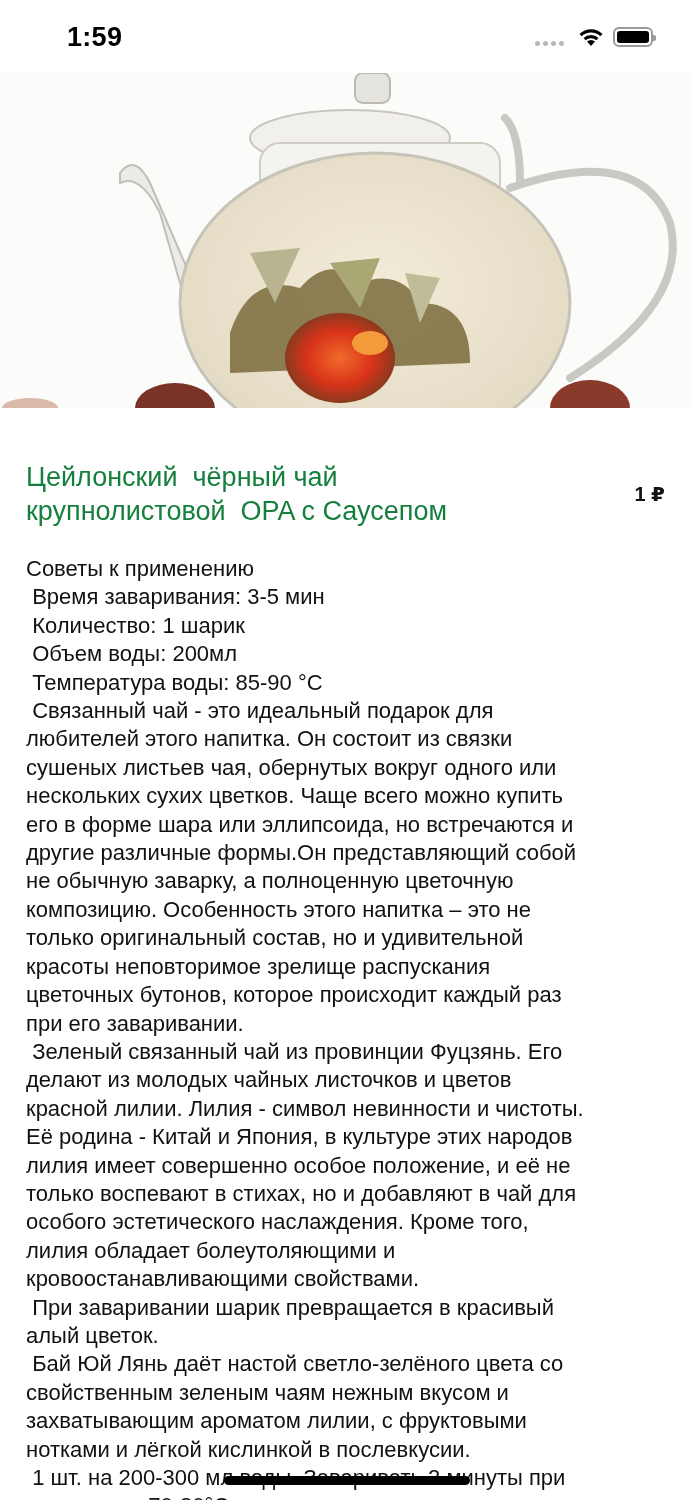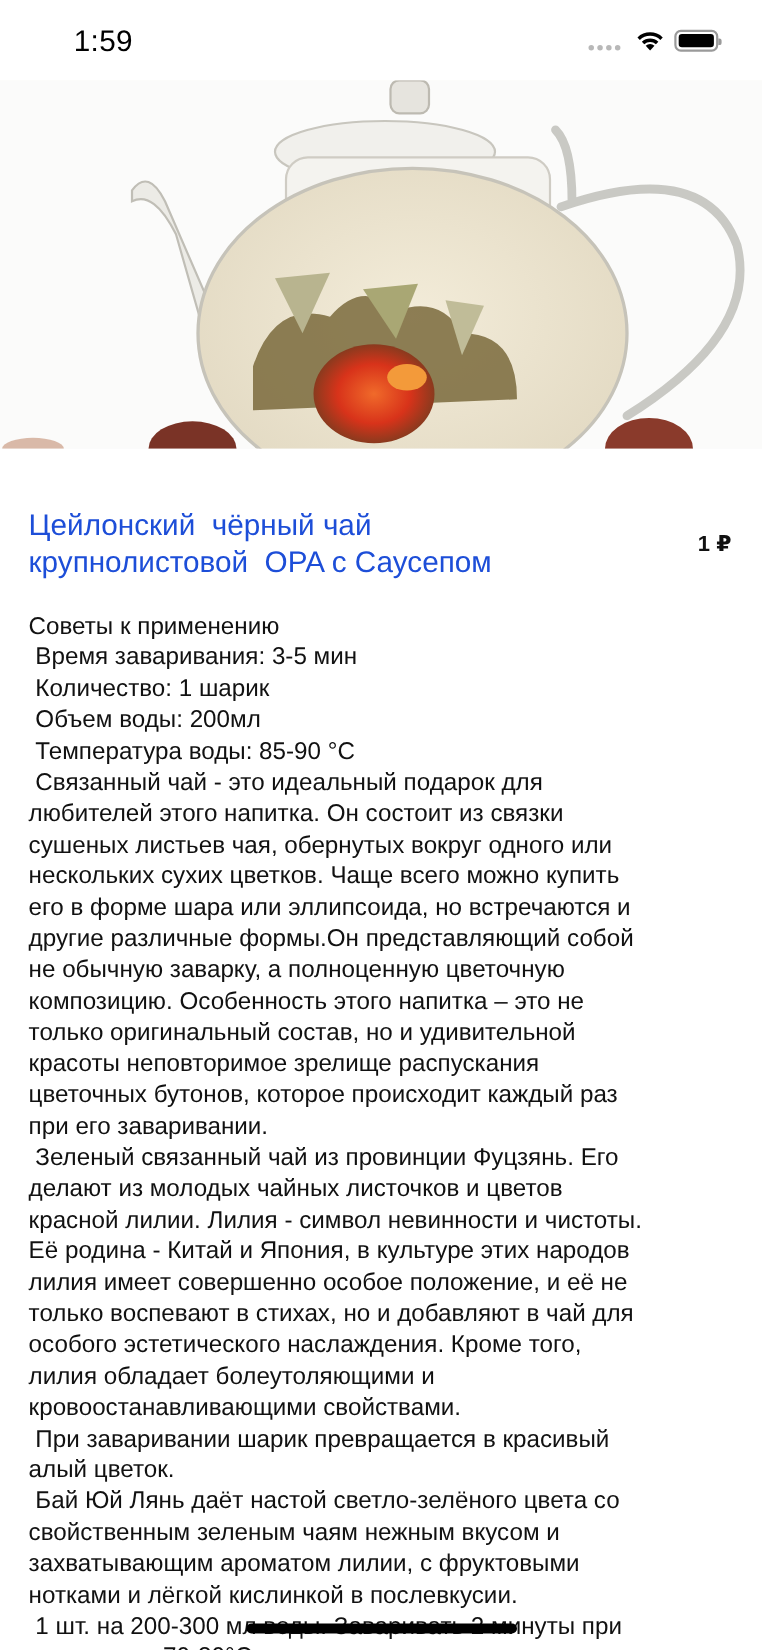--- a/index.html
+++ b/index.html
@@ -1,32 +1,32 @@
 <!DOCTYPE html>
 <html><head>
   <meta charset="utf-8">
   <style>
     * { box-sizing: border-box; margin: 0; padding: 0; }
     html, body { width: 693px; height: 1500px; overflow: hidden; background: #ffffff; }
     body { font-family: "Liberation Sans", "DejaVu Sans", sans-serif; color: #111; position: relative; }
 
     .status-bar { position: absolute; top: 0; left: 0; width: 693px; height: 73px; background: #fff; }
-    .status-time { position: absolute; left: 67px; top: 22px; font-size: 27px; font-weight: normal; letter-spacing: 0.3px; color: #000; }
+    .status-time { position: absolute; left: 67px; top: 22px; font-size: 27px; font-weight: bold; letter-spacing: 0.3px; color: #000; }
     .signal { position: absolute; left: 535px; top: 41px; display: flex; gap: 3px; }
     .signal span { width: 5px; height: 5px; border-radius: 50%; background: #b8b8b8; display: block; }
     .wifi { position: absolute; left: 577px; top: 26px; width: 28px; height: 22px; }
     .battery { position: absolute; left: 613px; top: 27px; width: 40px; height: 20px; border: 2px solid #9a9a9a; border-radius: 6px; padding: 2px; }
     .battery .fill { width: 100%; height: 100%; background: #000; border-radius: 3px; }
     .battery .nub { position: absolute; right: -5px; top: 6px; width: 3px; height: 6px; background: #9a9a9a; border-radius: 0 2px 2px 0; }
 
     .hero { position: absolute; top: 73px; left: 0; width: 693px; height: 335px; background: #fbfbfa; overflow: hidden; }
     .hero svg { display: block; }
 
     .title-row { position: absolute; top: 460px; left: 26px; width: 645px; }
-    .product-title { font-size: 27px; line-height: 34px; color: #1d4ed8; width: 560px; white-space: pre-wrap; }
+    .product-title { font-size: 27px; line-height: 34px; color: #15803d; width: 560px; white-space: pre-wrap; }
     .price { position: absolute; right: 6px; top: 22px; font-size: 20px; font-weight: bold; color: #111; }
 
     .description { position: absolute; top: 555px; left: 26px; width: 650px; font-size: 22px; line-height: 28.4px; color: #111; white-space: pre-wrap; }
 
     .home-indicator { position: absolute; left: 224px; top: 1476px; width: 246px; height: 9px; border-radius: 5px; background: #000; }
   </style>
 </head>
 <body>
 
 <div class="status-bar">

